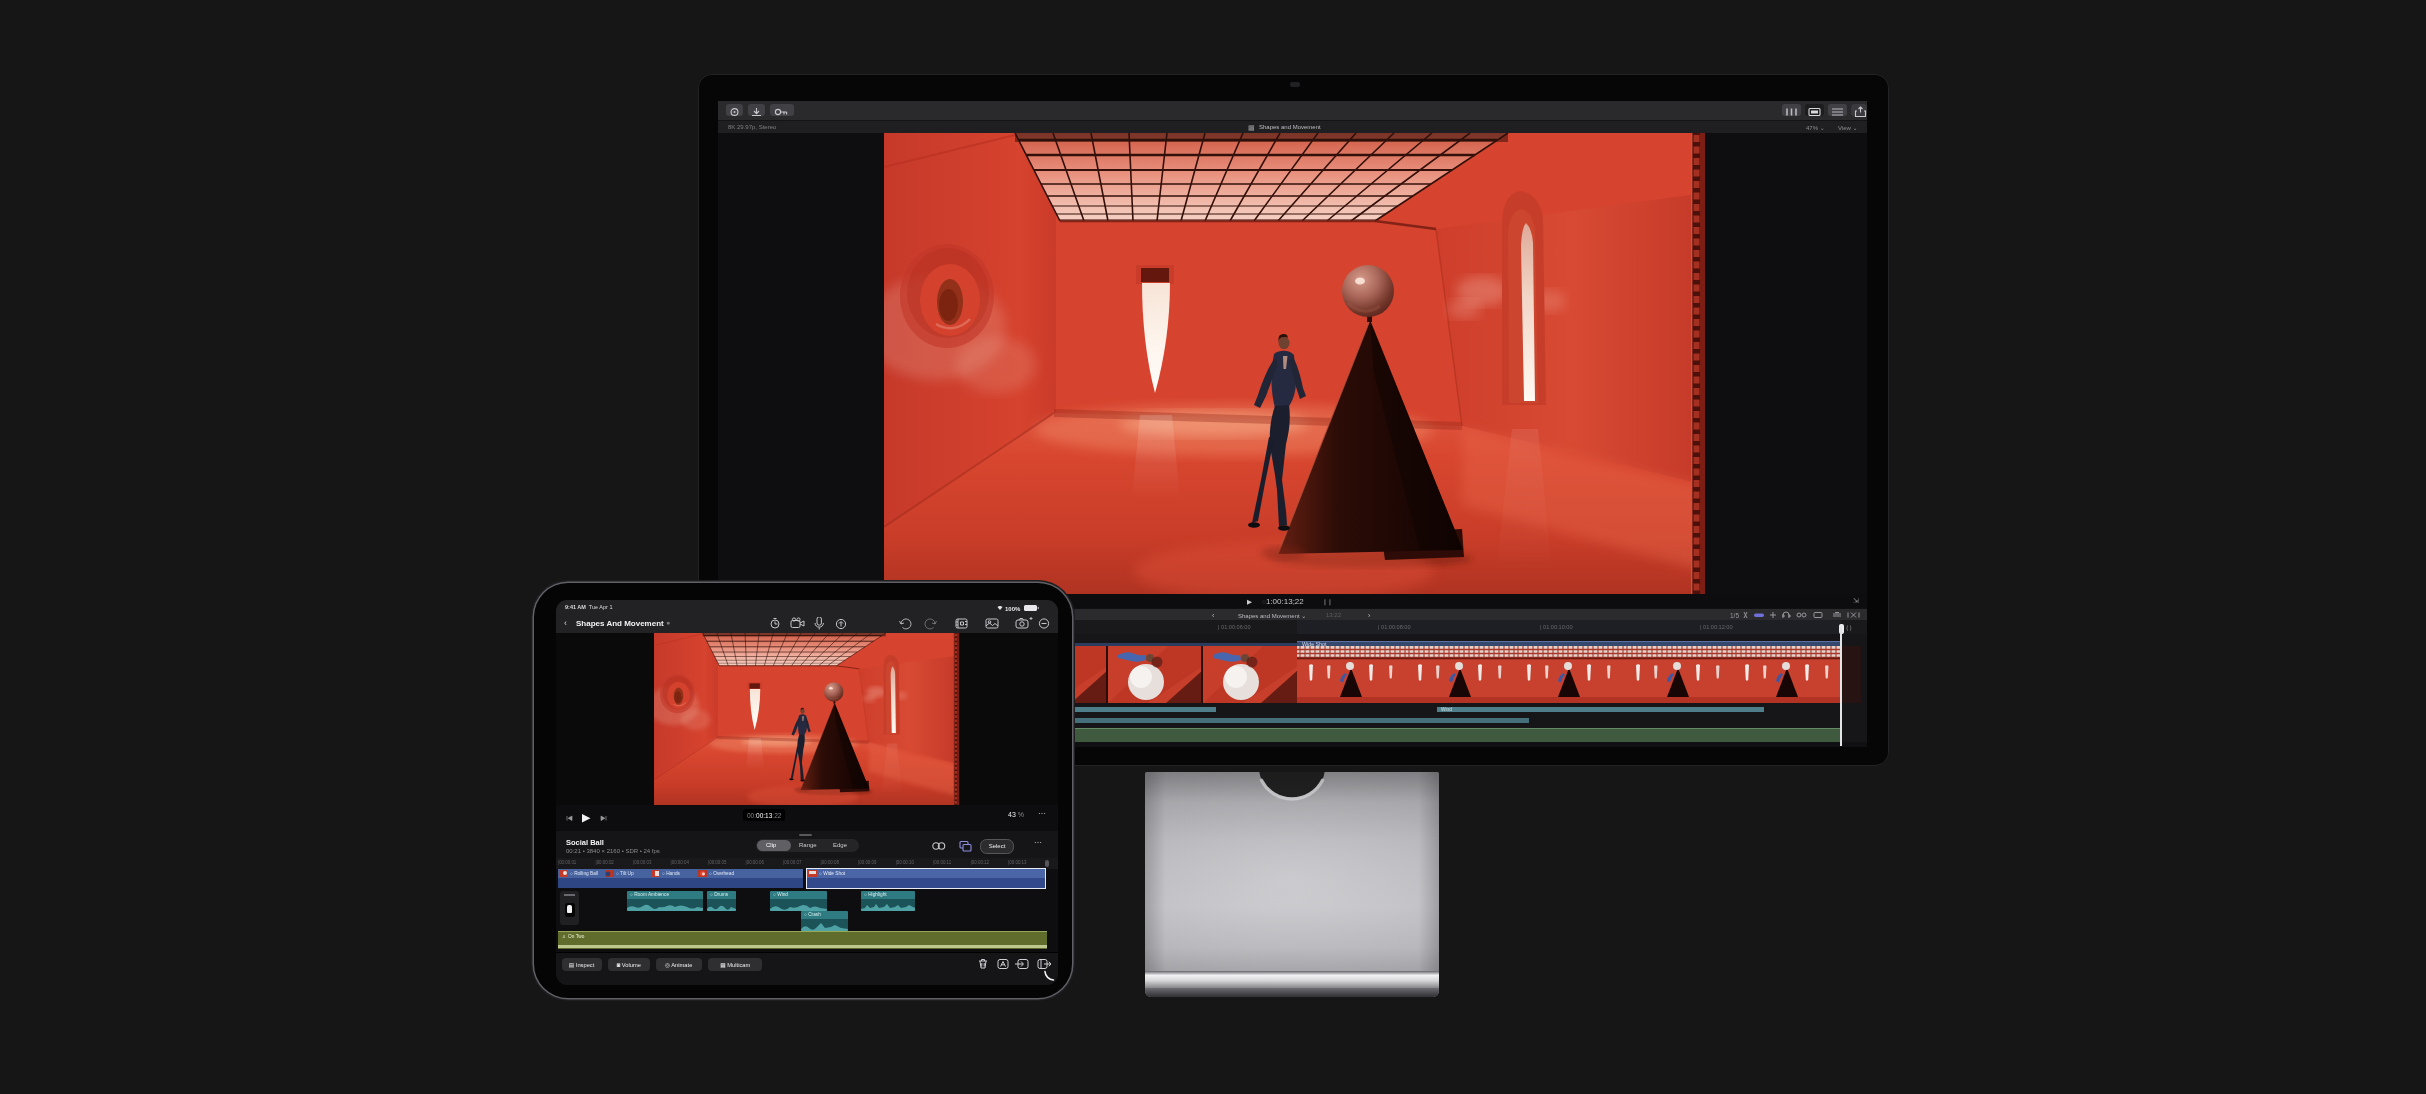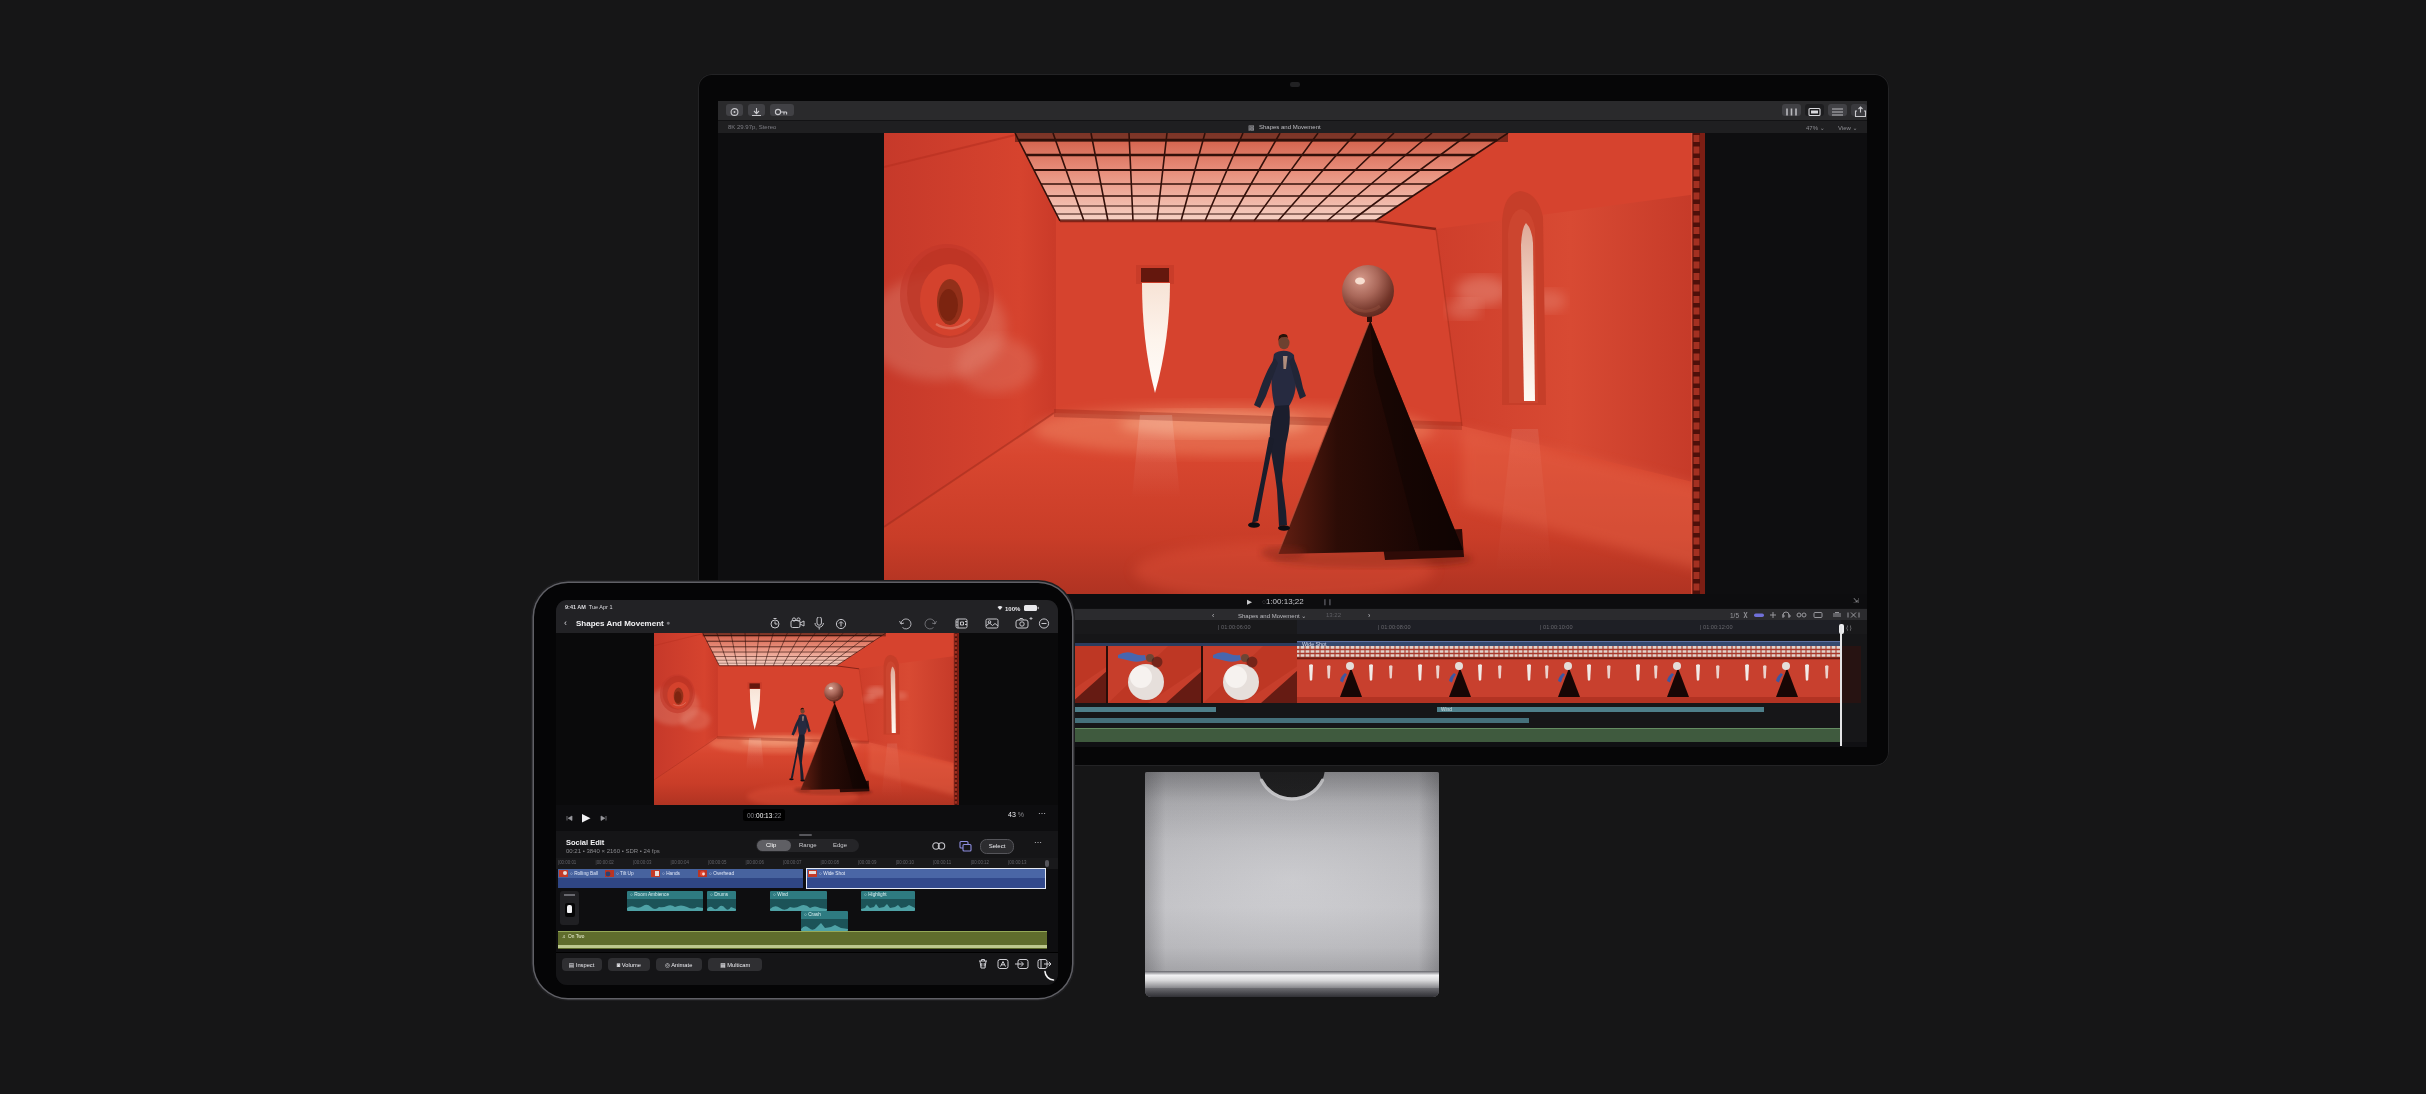--- a/index.html
+++ b/index.html
@@ -454,21 +454,21 @@
         <path d="M17,2 L25.5,6.2 17,10.5 Z" fill="#f2f2f4"></path>
         <path d="M36,4 L39.8,6.2 36,8.5 Z M41,4 v4.5" fill="#98989d" stroke="#98989d" stroke-width="0.7"></path>
       </svg>
       <div class="abs" style="left:187px;top:209px;width:42px;height:12px;background:#000;border-radius:2.5px;"></div>
       <span class="ilabel" style="left:191px;top:212px;font-size:6.5px;color:#86868b;">00:<span style="color:#fff;">00:13</span>:22</span>
       <span class="ilabel" style="left:452px;top:211px;font-size:7px;color:#ececf0;">43 <span style="color:#8a8a8e;">%</span></span>
       <span class="ilabel" style="left:482px;top:209px;font-size:8px;color:#c6c6cb;">⋯</span>
 
       <div class="abs" style="left:0;top:231px;width:502px;height:27px;background:#151517;"></div>
       <div class="abs" style="left:243px;top:233.5px;width:13px;height:2.5px;background:#57575c;border-radius:1.5px;"></div>
-      <span class="ilabel" style="left:10px;top:238px;font-size:7.5px;font-weight:bold;color:#f4f4f6;">Social Edit</span>
+      <span class="ilabel" style="left:10px;top:238px;font-size:7.5px;font-weight:bold;color:#f4f4f6;">Social Ball</span>
       <span class="ilabel" style="left:10px;top:248px;font-size:6px;color:#8a8a8e;">00:21 • 3840 × 2160 • SDR • 24 fps</span>
       <div class="abs" style="left:200px;top:239px;width:103px;height:13px;background:#252528;border-radius:6.5px;"></div>
       <div class="abs" style="left:201px;top:240px;width:34px;height:11px;background:#5f5f64;border-radius:5.5px;"></div>
       <span class="ilabel" style="left:210px;top:242px;font-size:6px;color:#fff;">Clip</span>
       <span class="ilabel" style="left:243px;top:242px;font-size:6px;color:#c9c9cd;">Range</span>
       <span class="ilabel" style="left:277px;top:242px;font-size:6px;color:#c9c9cd;">Edge</span>
       <svg class="abs" style="left:374px;top:240px;" width="44" height="12" viewBox="0 0 44 12">
         <g stroke="#c6c6cb" fill="none" stroke-width="1.1">
           <circle cx="6" cy="6" r="3.2"></circle>
             <circle cx="11.5" cy="6" r="3.2"></circle>

